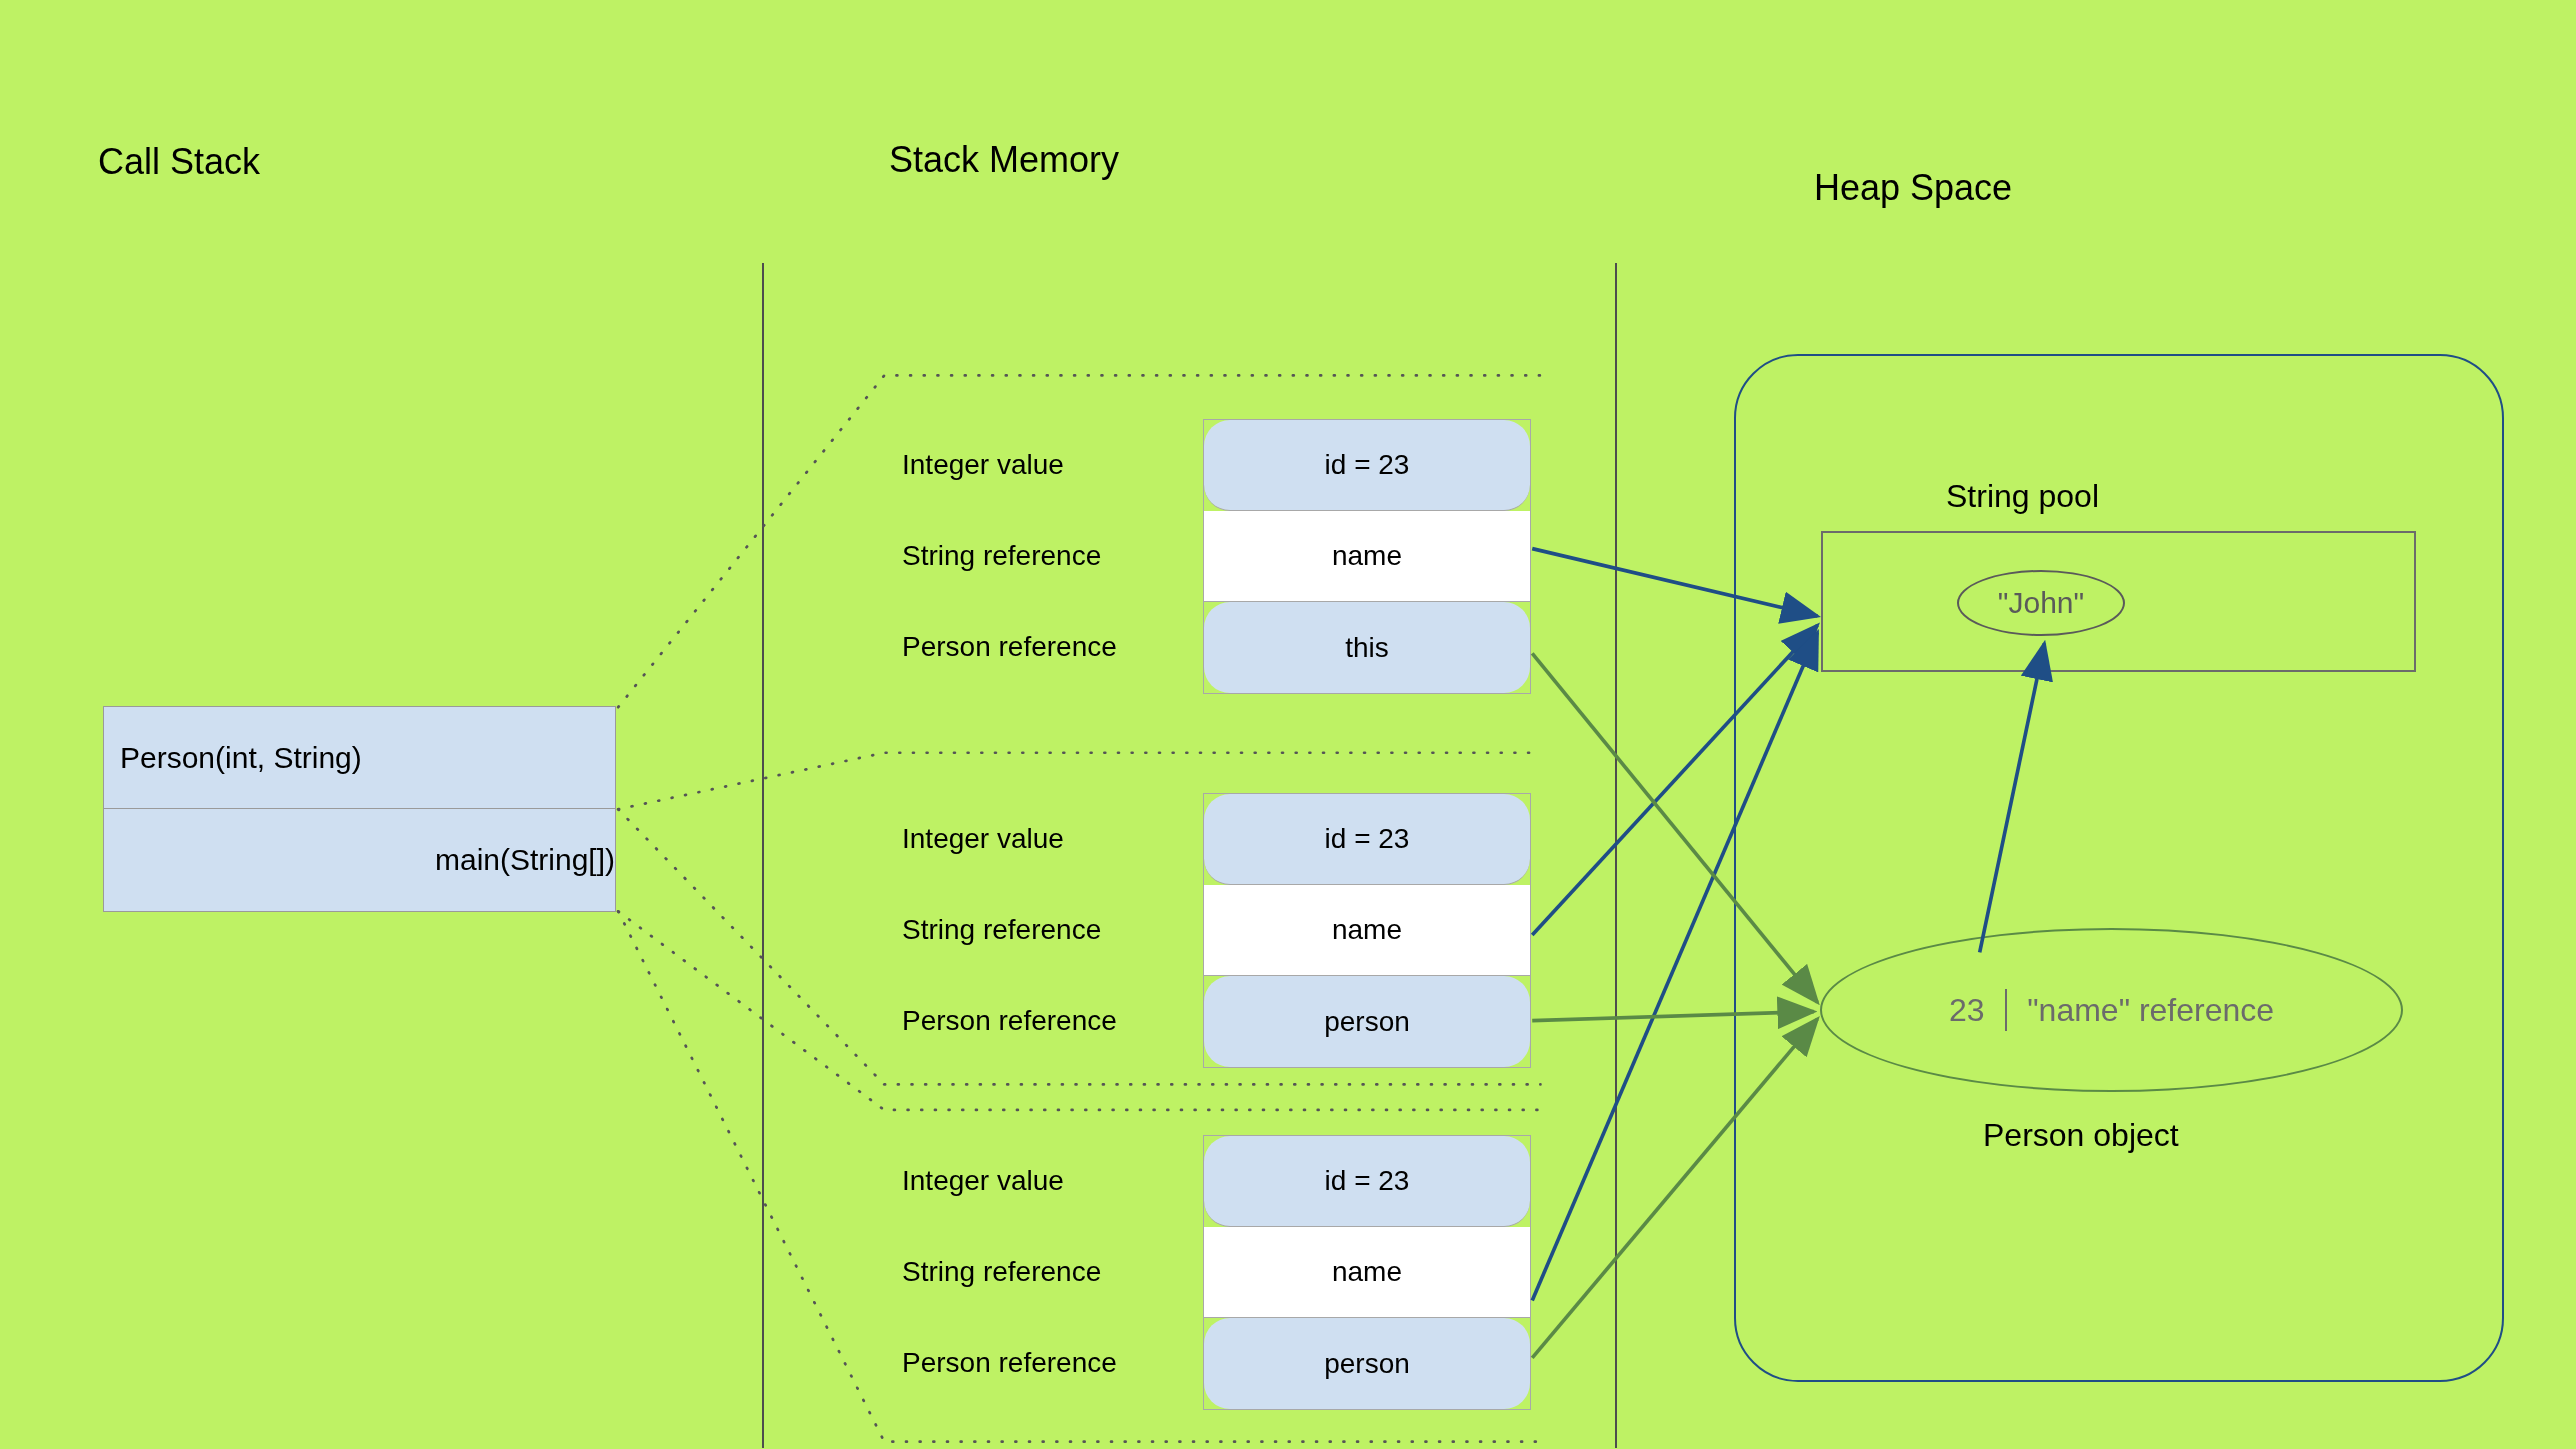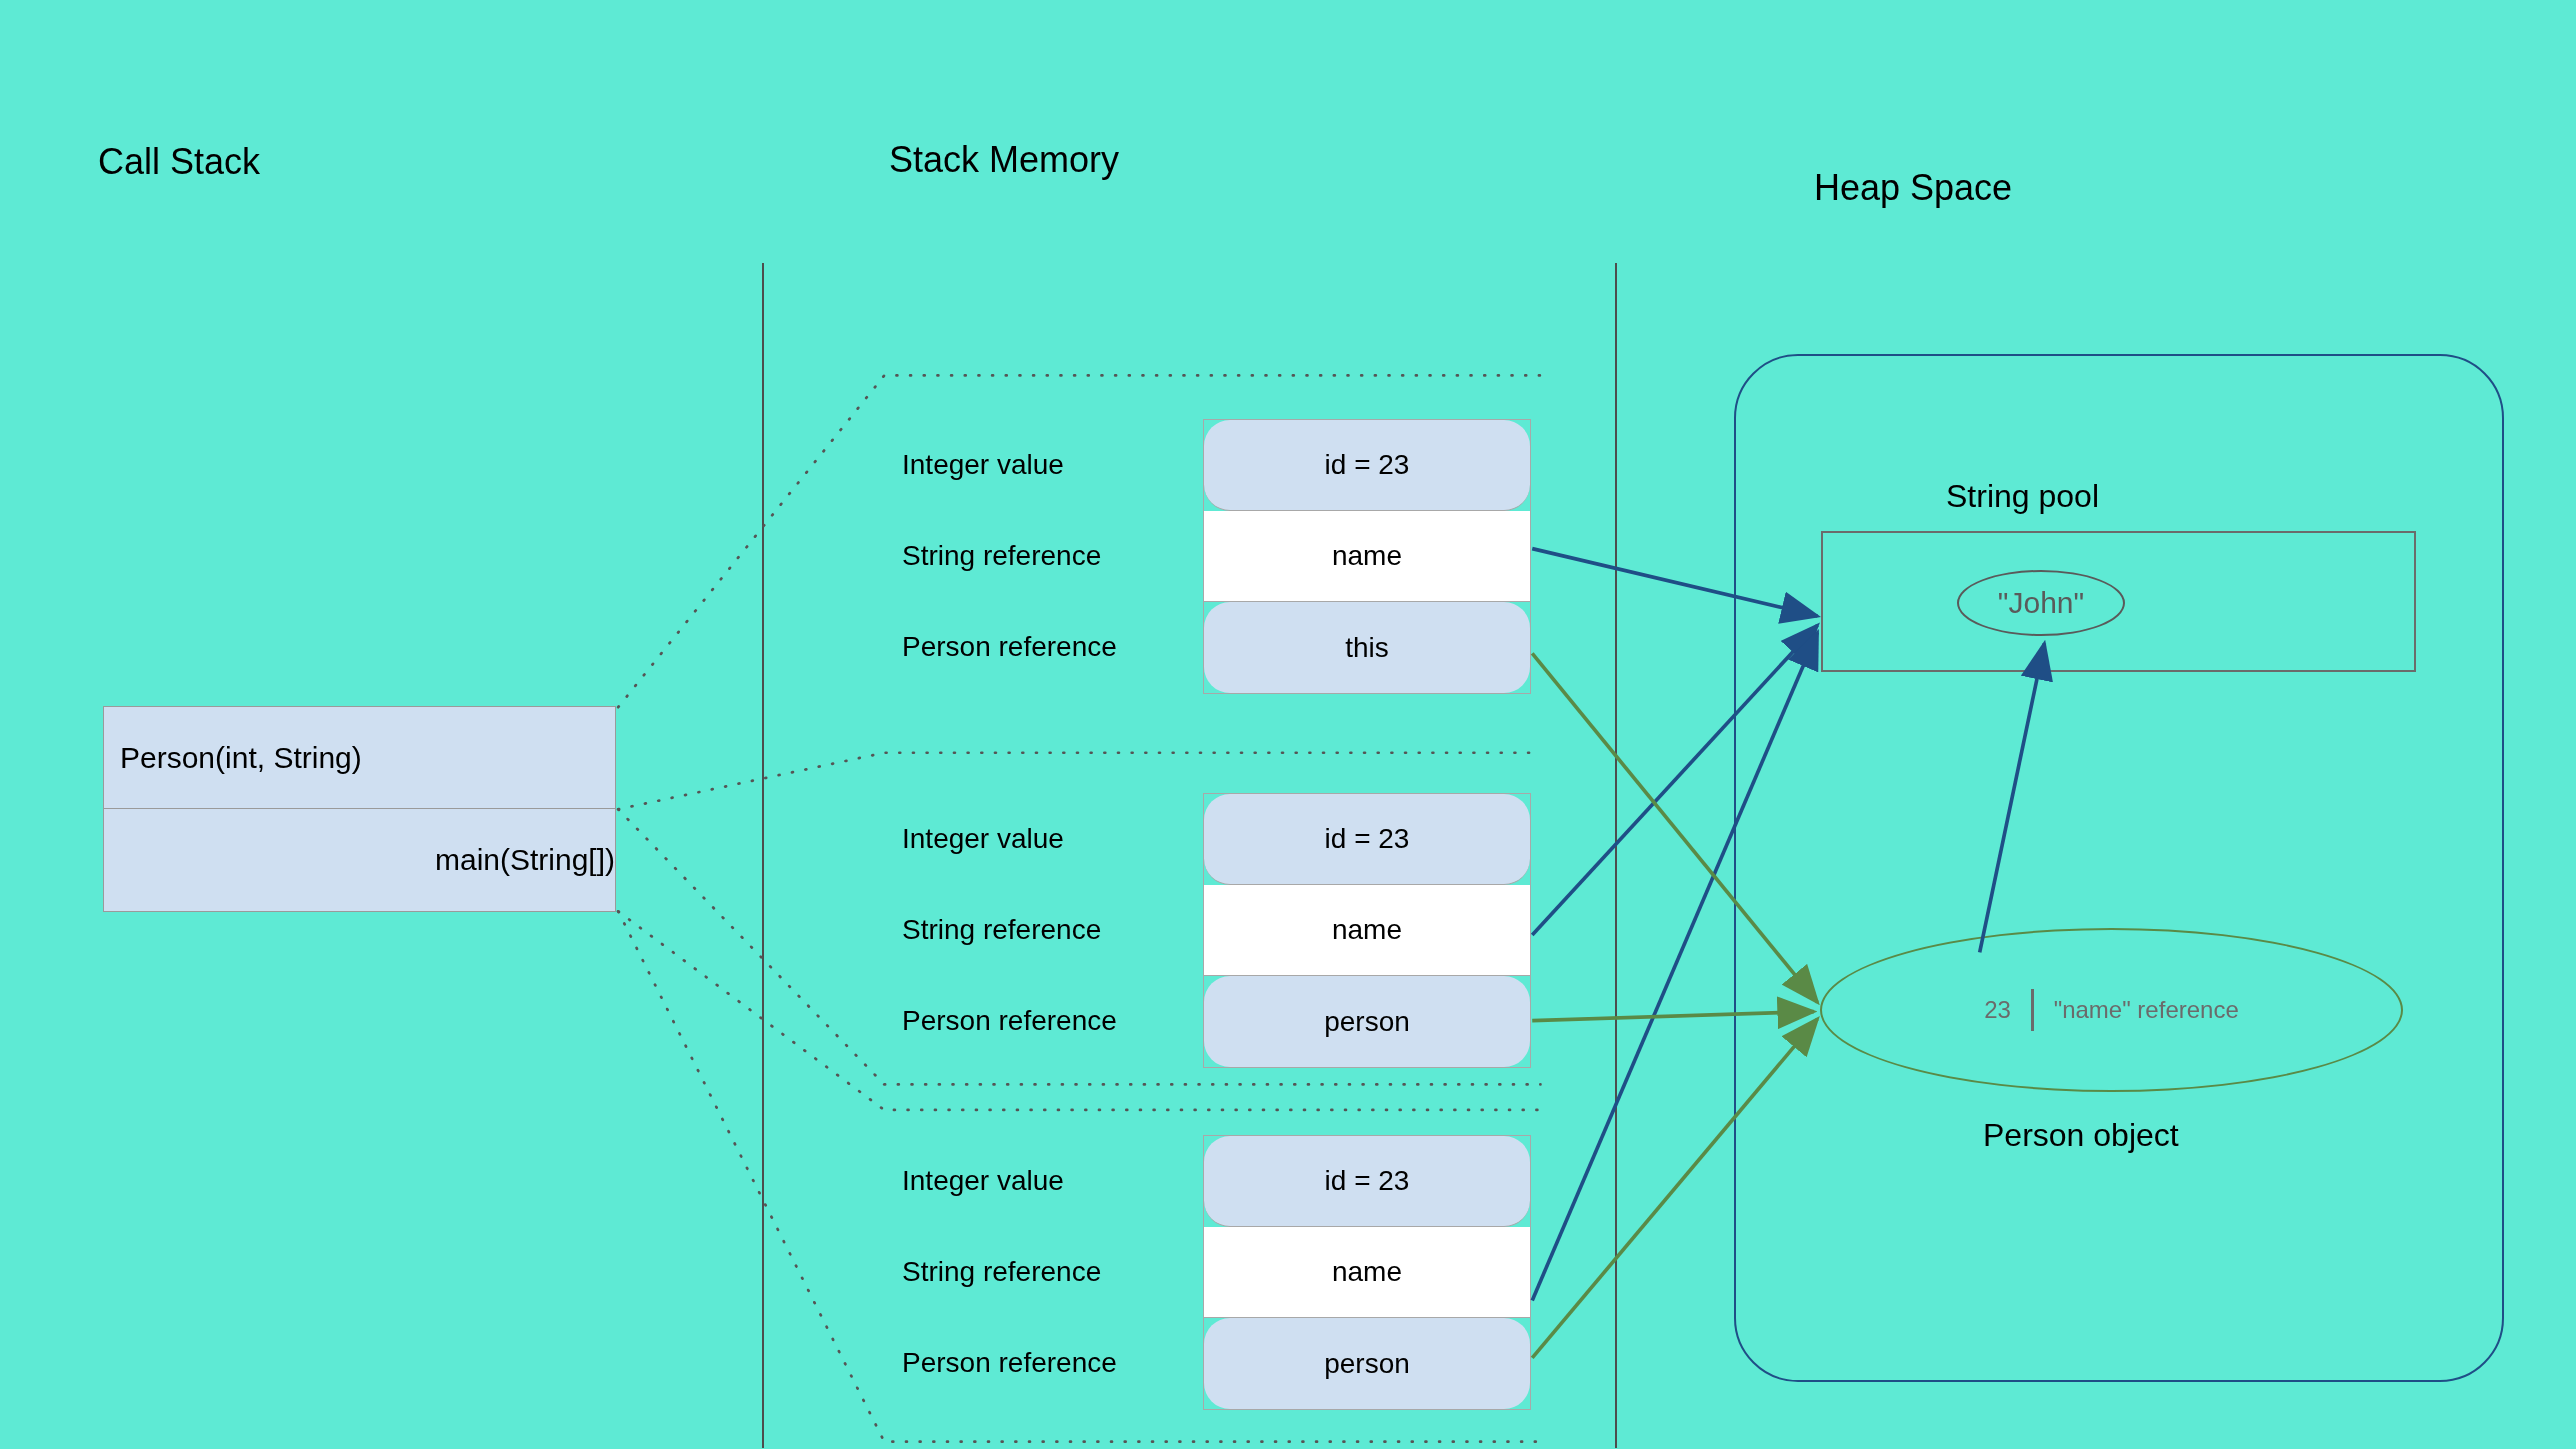--- a/index.html
+++ b/index.html
@@ -8,21 +8,21 @@
     background: #ffffff;
   }
   body {
     font-family: "Liberation Sans", sans-serif;
     -webkit-font-smoothing: antialiased;
   }
   #canvas {
     position: relative;
     width: 2576px;
     height: 1449px;
-    background: #5eead4;
+    background: #bef264;
     overflow: hidden;
   }
   .col-title {
     position: absolute;
     font-size: 36px;
     color: #000000;
     white-space: nowrap;
     font-weight: 400;
   }
   #title-call-stack { left: 98px; top: 141px; }
@@ -152,21 +152,21 @@
     top: 928px;
     width: 583px;
     height: 164px;
     border: 2.7px solid #5a8a46;
     border-radius: 50%;
     box-sizing: border-box;
     display: flex;
     align-items: center;
     justify-content: center;
     gap: 20px;
-    font-size: 24px;
+    font-size: 32px;
     color: #6b6b6b;
   }
   #person-ellipse .sep {
     display: inline-block;
     width: 2.7px;
     height: 42px;
     background: #6b6b6b;
   }
   #person-object-label {
     position: absolute;

